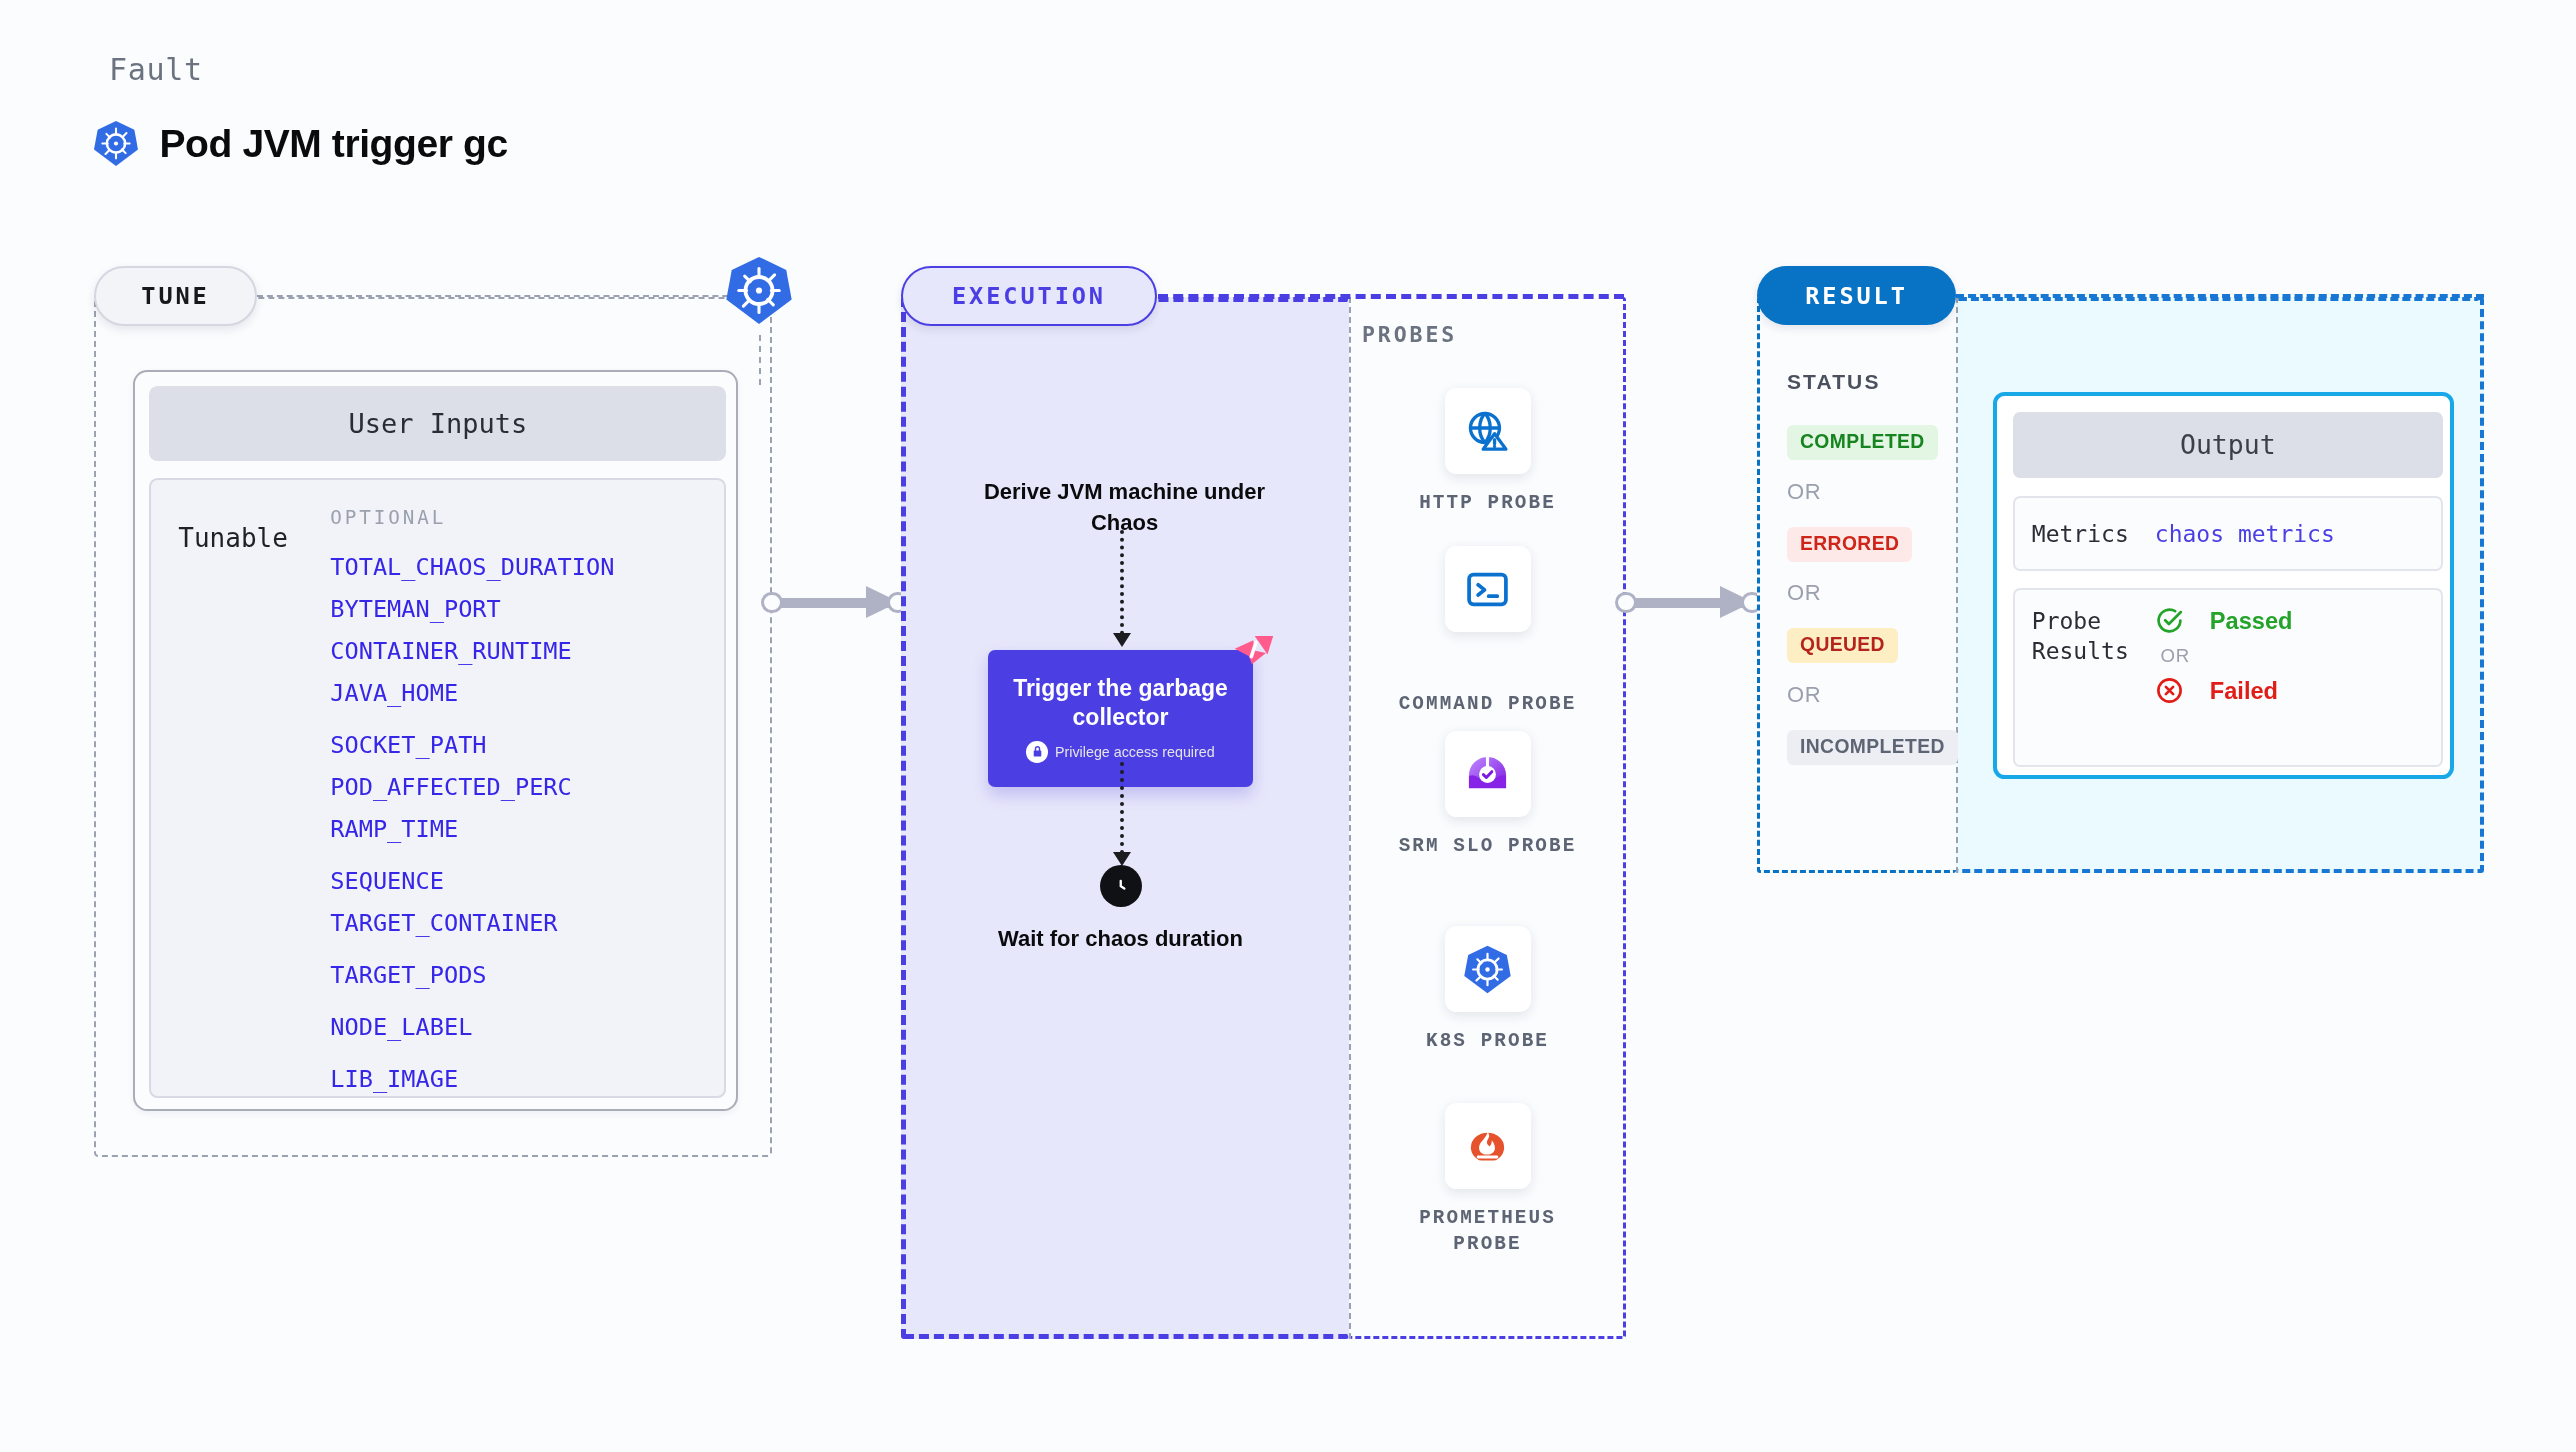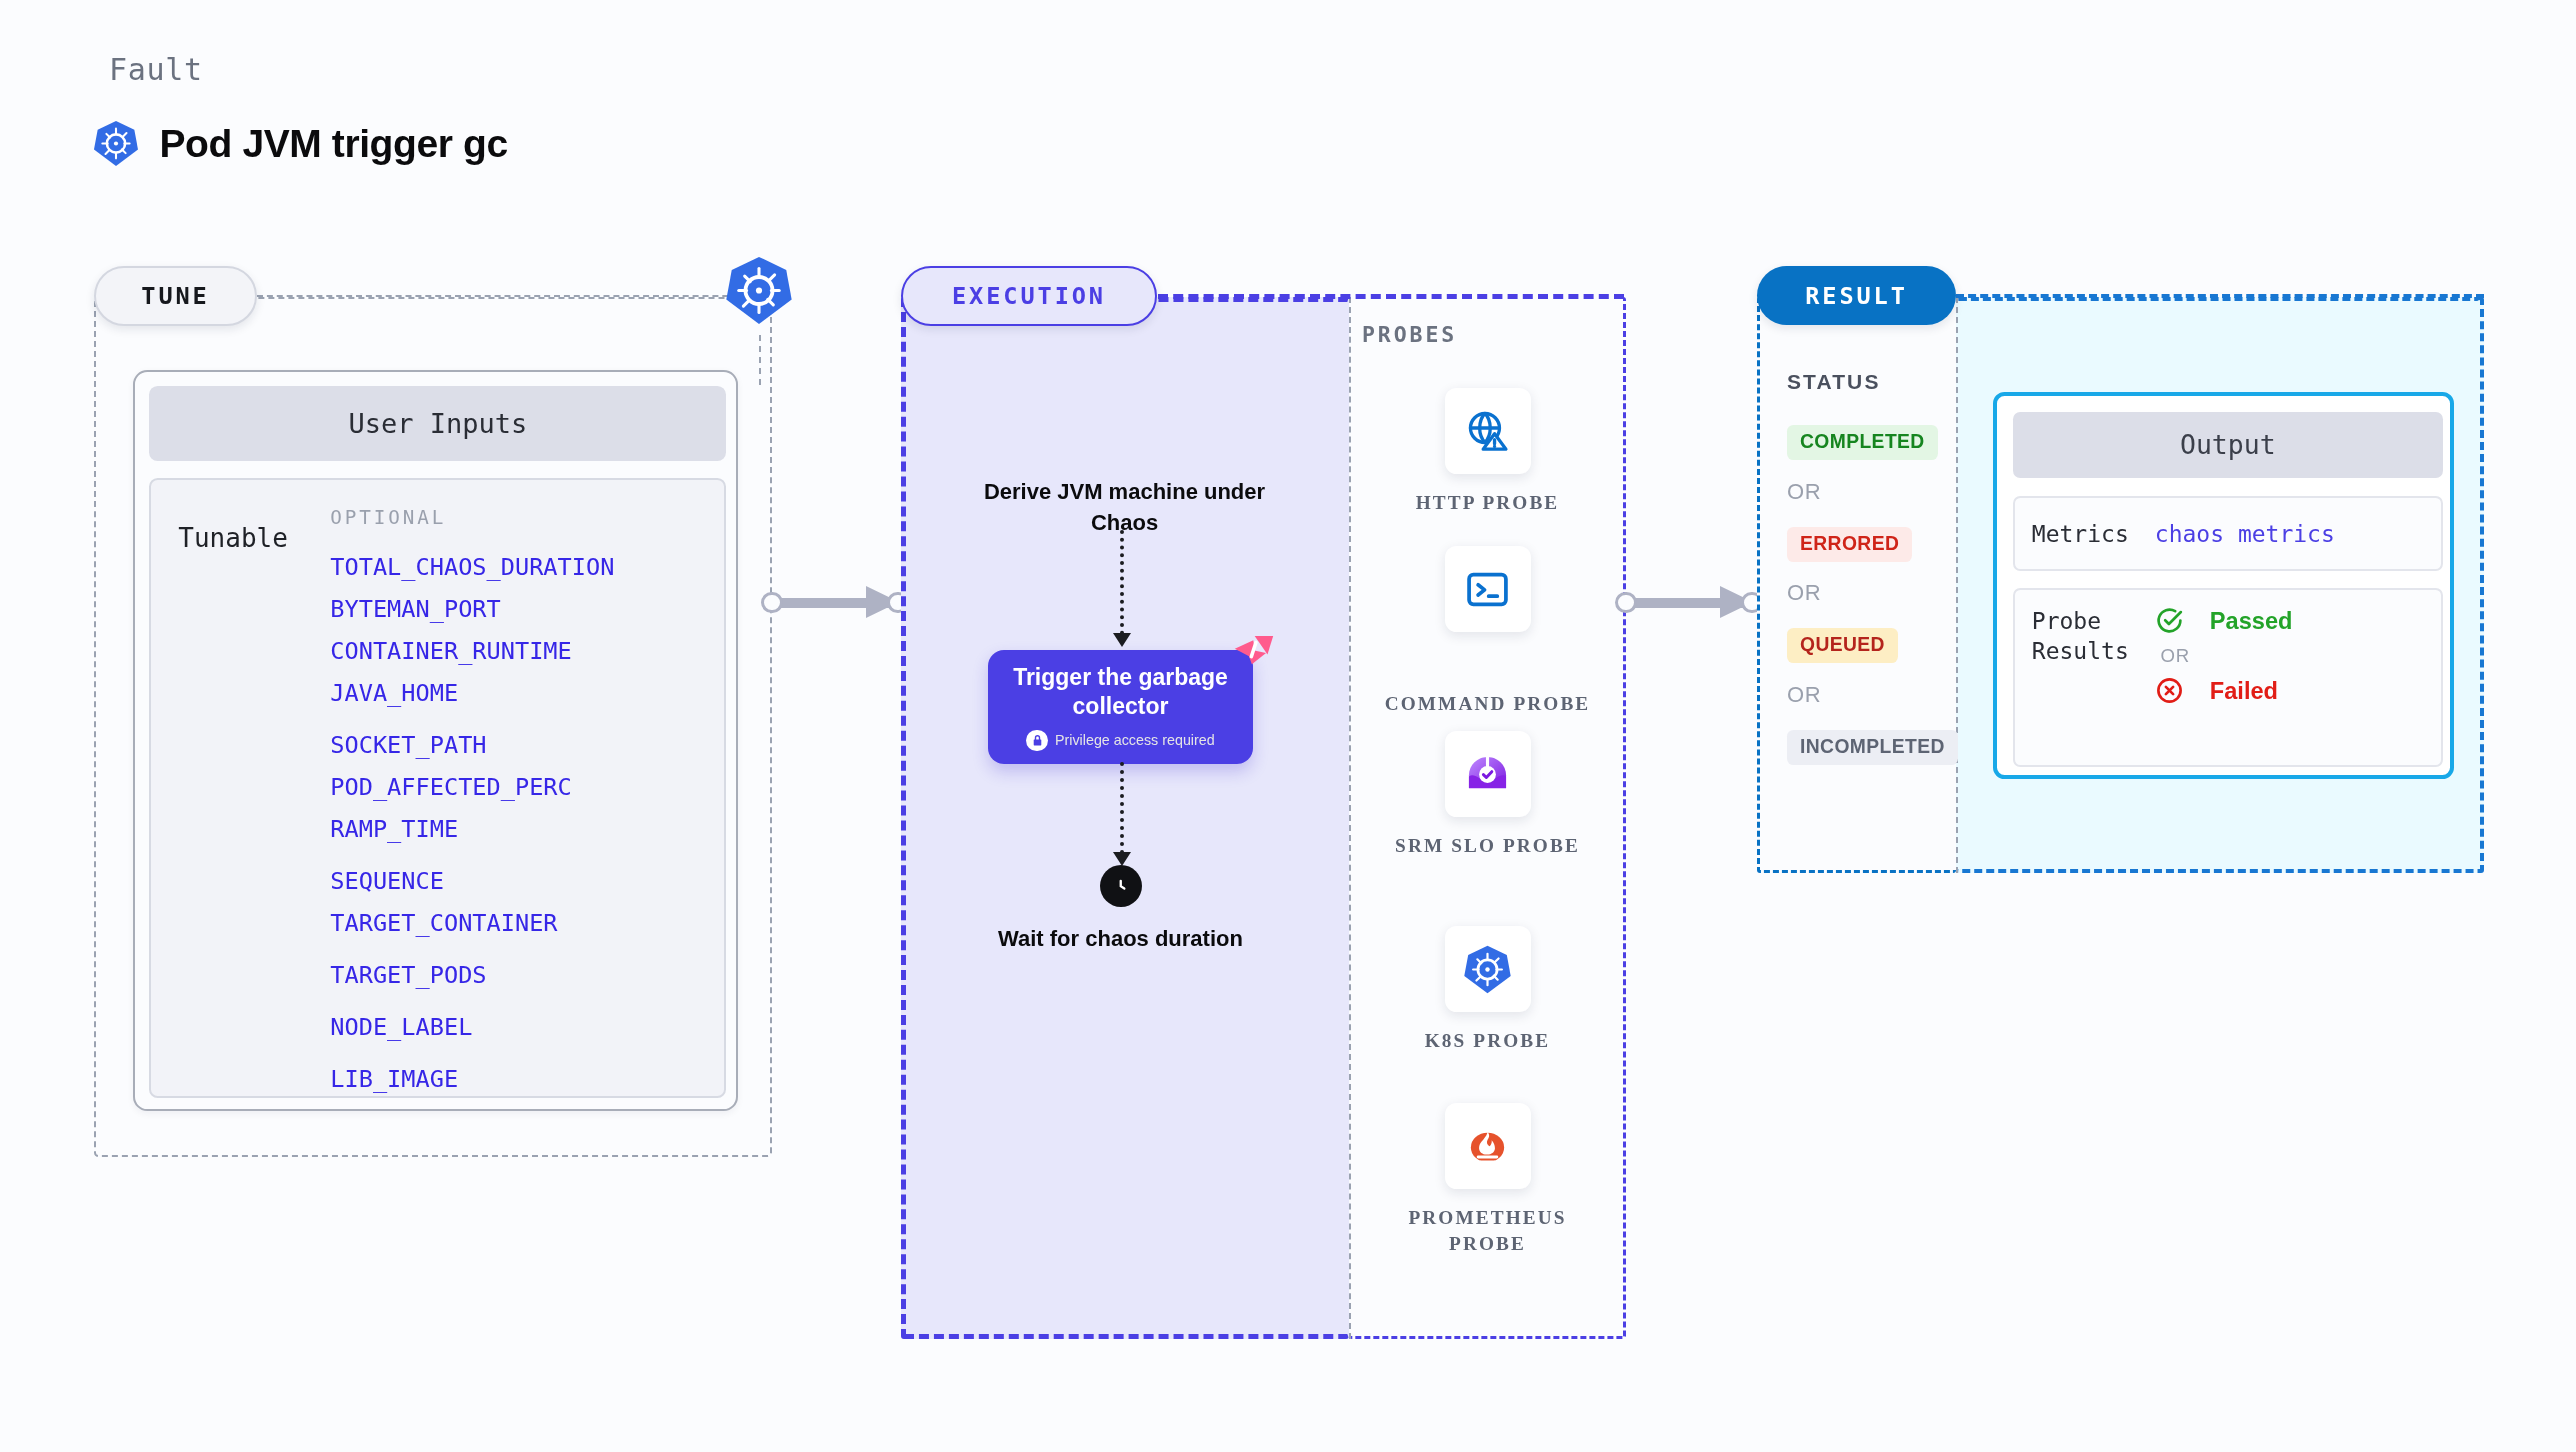--- a/index.html
+++ b/index.html
@@ -129,22 +129,22 @@
   .dotline {
     position: absolute; width: 0; border-left: 4.3px dotted #1b1c20;
   }
   .dot-arrowhead {
     position: absolute; width: 0; height: 0;
     border-left: 9.3px solid transparent; border-right: 9.3px solid transparent;
     border-top: 14.3px solid #1b1c20;
   }
 
   .gc-card {
-    position: absolute; left: 988px; top: 650px; width: 265px; height: 114px;
-    background: #4b3fe4; border-radius: 16px;
+    position: absolute; left: 988px; top: 650px; width: 265px; height: 137px;
+    background: #4b3fe4; border-radius: 7px;
     box-shadow: 0 7.2px 15.8px rgba(60,40,210,.22);
     display: flex; flex-direction: column; align-items: center; justify-content: center;
   }
   .gc-title { font-size: 23px; font-weight: bold; color: #fff; line-height: 29px; text-align: center; }
   .gc-badge { display: flex; align-items: center; gap: 7.2px; margin-top: 8.6px; }
   .gc-lock {
     width: 21.5px; height: 21.5px; border-radius: 50%; background: #fff;
     display: flex; align-items: center; justify-content: center;
   }
   .gc-badge-text { font-size: 14.3px; color: #e5e5e5; }
@@ -162,21 +162,21 @@
     font-family: "DejaVu Sans Mono", monospace; font-size: 21.5px;
     letter-spacing: 2.9px; color: #6b7280; font-weight: bold;
   }
   .probe { position: absolute; width: 215px; display: flex; flex-direction: column; align-items: center; }
   .probe-tile {
     width: 86px; height: 86px; background: #fff; border-radius: 11.5px;
     box-shadow: 0 3.6px 11.5px rgba(20,25,60,.10);
     display: flex; align-items: center; justify-content: center;
   }
   .probe-name {
-    margin-top: 15.8px; font-family: Liberation Serif, serif;
+    margin-top: 15.8px; font-family: Liberation Mono, monospace;
     font-size: 19.3px; letter-spacing: 2.1px; color: #5d6473; text-align: center;
     line-height: 26px; font-weight: bold;
   }
 
   
   .pill-result {
     left: 1757px; top: 266px; width: 199px; height: 59px;
     background: #0872c4; border: none; color: #fff; font-size: 23.6px;
     z-index: 6;
   }

